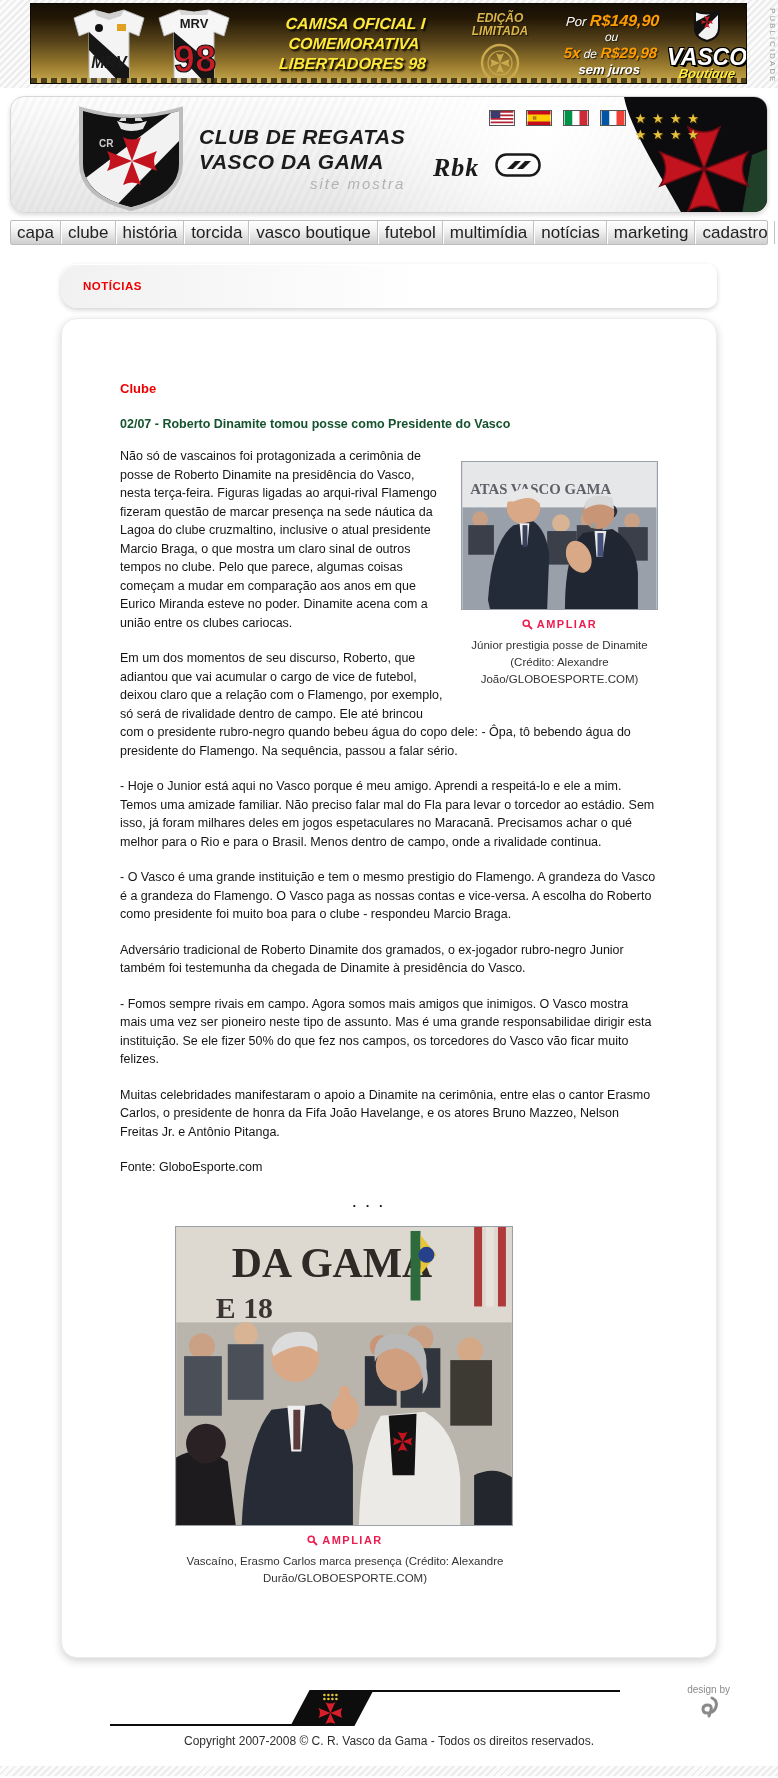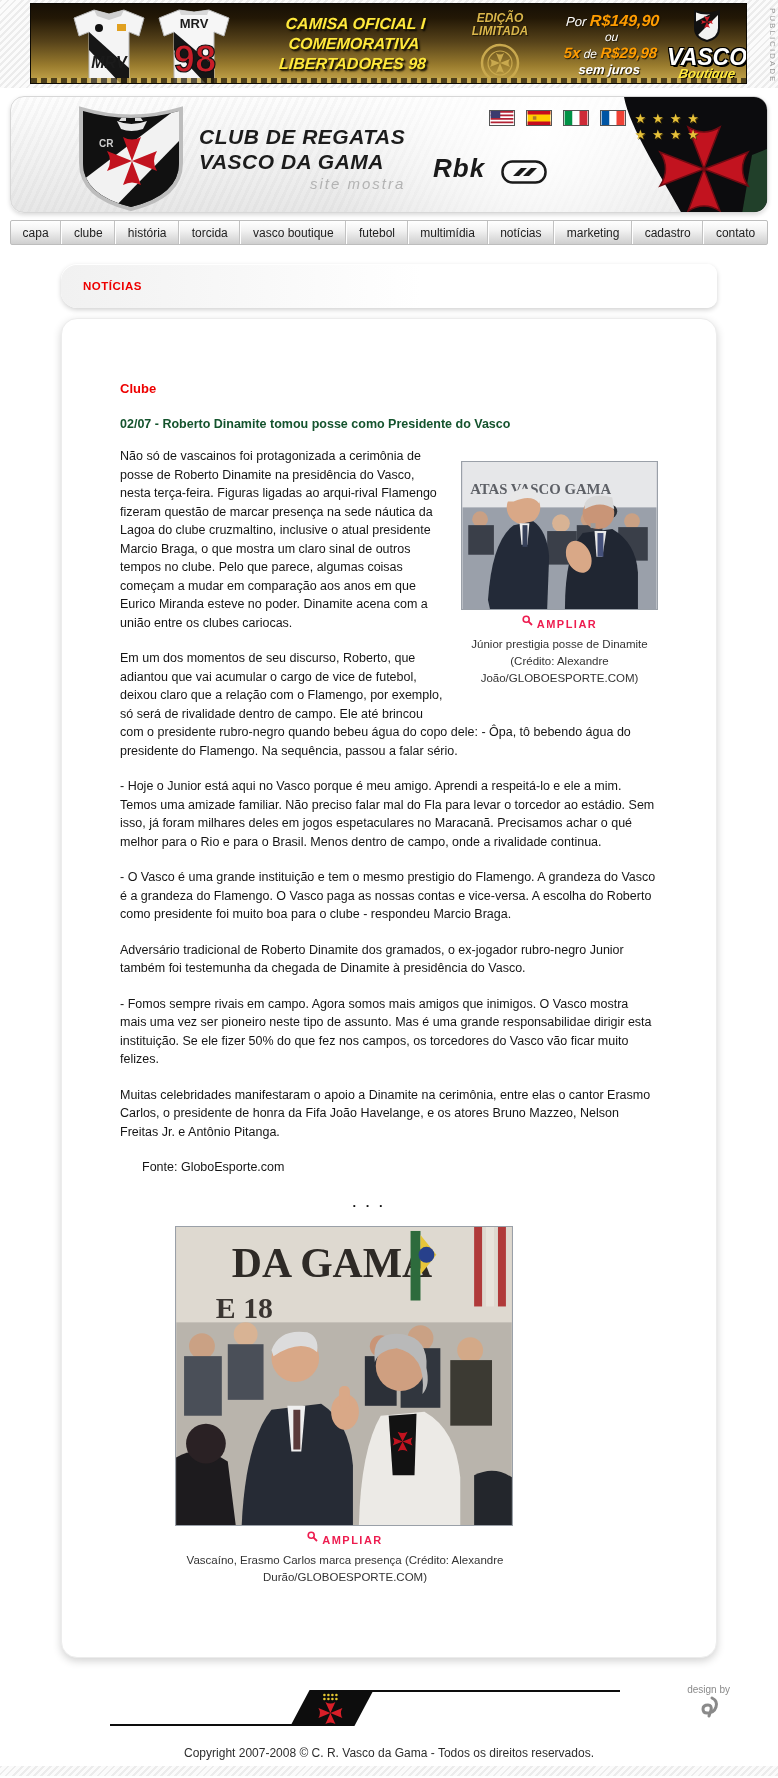--- a/index.html
+++ b/index.html
@@ -69,37 +69,37 @@
       repeating-linear-gradient(115deg, rgba(0,0,0,0.025) 0 3px, rgba(255,255,255,0) 3px 7px),
       linear-gradient(#fdfdfd,#e7e7e7);
     box-shadow:0 2px 4px rgba(0,0,0,.15);
   }
   .hdr-logo { position:absolute; left:58px; top:4px; cursor:pointer; }
   .hdr-titles { position:absolute; left:188px; top:27px;font-style:italic; }
   .hdr-line { font-size:21px; font-weight:bold; color:#1c1c1c; letter-spacing:.5px; line-height:25px; }
   .hdr-tag { text-align:right; color:#b3b3b3; font-size:15px; letter-spacing:2px; line-height:20px; }
   .hdr-flags { position:absolute; left:478px; top:13px; display:flex; gap:11px; }
   .hdr-flags svg { border:1px solid #555; display:block; cursor:pointer; }
-  .hdr-rbk { position:absolute; left:422px; top:56px; display:flex; align-items:flex-end; gap:16px; }
+  .hdr-rbk { position:absolute; left:422px; top:56px; display:flex; align-items:flex-start; gap:16px;font-family:Liberation Serif, serif; }
   .rbk-txt { font-size:26px; font-weight:bold; font-style:italic; color:#1a1a1a; letter-spacing:1px; }
   .hdr-panel { position:absolute; right:0; top:0; width:205px; height:117px; }
   .hdr-stars {
     position:absolute; right:62px; top:14px; text-align:center; line-height:16px;
     font-size:13px; color:#e8c33a; letter-spacing:6px;
     text-shadow:1px 1px 0 #4d3a08;
   }
   
   .nav-bar {
     margin:7px 10px 0; height:25px; display:flex; align-items:stretch;
     background:linear-gradient(#ffffff,#f2f2f2 40%,#cfcfcf);
     border:1px solid #bdbdbd; border-radius:2px;
   }
   .nav-item {
     flex:1 1 auto; display:flex; align-items:center; justify-content:center;
-    font-size:12px; color:#222; cursor:pointer; white-space:nowrap;
+    font-size:17px; color:#222; cursor:pointer; white-space:nowrap;
     border-left:1px solid #ffffff; border-right:1px solid #c2c2c2; padding:0 6px;
   }
   .nav-item:first-child { border-left:none; }
   .nav-item:last-child { border-right:none; }
   
   .crumb-bar {
     margin:19px auto 0; width:656px; height:44px; border-radius:16px 10px 10px 16px;
     background:linear-gradient(90deg,#f1f1f1,#ffffff 55%);
     box-shadow:0 2px 5px rgba(0,0,0,.18), inset 0 1px 0 #fff;
     display:flex; align-items:center; padding-left:22px;
@@ -114,39 +114,39 @@
   }
   .category { color:#ee0000; font-weight:bold; font-size:13px; }
   .article-title { font-size:12.5px; font-weight:bold; color:#14532d; margin-top:21px; }
   .article-body { margin-top:16px; font-size:12.5px; line-height:18.5px; color:#151515; }
   .article-body p { margin-bottom:17px; }
   .float-photo {
     float:right; width:197px; margin:14px 0 28px 14px; text-align:center;
   }
   .photo-frame { display:block; border:1px solid #9aa0a8; cursor:pointer; }
   .ampliar {
-    display:inline-flex; align-items:flex-start; gap:4px; margin-top:5px;
+    display:inline-flex; align-items:center; gap:4px; margin-top:5px;
     color:#ed1c4f; font-weight:bold; font-size:11px; letter-spacing:1.5px; cursor:pointer;
   }
   .photo-caption { font-size:11.5px; line-height:17px; color:#333; margin-top:2px; }
-  .fonte-line { margin-top:4px;margin-left:22px; }
+  .fonte-line { margin-top:4px; }
   .dots-sep { text-align:center; font-weight:bold; font-size:13px; letter-spacing:3px; margin:14px 40px 12px 0; }
   .photo2-block { width:340px; margin:14px 0 0 55px; text-align:center; }
   
   .site-footer { position:relative; height:114px; margin-top:4px; }
   .rib-line-top { position:absolute; left:364px; top:28px; width:256px; height:2px; background:#0d0d0d; }
   .rib-line-bot { position:absolute; left:110px; top:62px; width:208px; height:2px; background:#0d0d0d; }
   .rib-para {
     position:absolute; left:300px; top:28px; width:64px; height:36px;
     background:#0d0d0d; transform:skewX(-28deg); display:flex; flex-direction:column;
     align-items:center; justify-content:flex-start; padding-top:2px;
   }
   .rib-inner { transform:skewX(28deg); }
   .design-by { position:absolute; right:48px; top:22px; text-align:center; color:#8a8a8a; font-size:10px; }
-  .copyright { position:absolute; left:0; right:0; top:84px; text-align:center; font-size:12px; color:#2e2e2e; }
+  .copyright { position:absolute; left:0; right:0; top:72px; text-align:center; font-size:12px; color:#2e2e2e; }
   .bottom-strip { position:absolute; left:0; right:0; bottom:0; height:10px; }
 </style>
 </head>
 <body>
 
 <div class="page">
 
   <div class="top-strip stripes">
     <div class="ad-banner">
 

